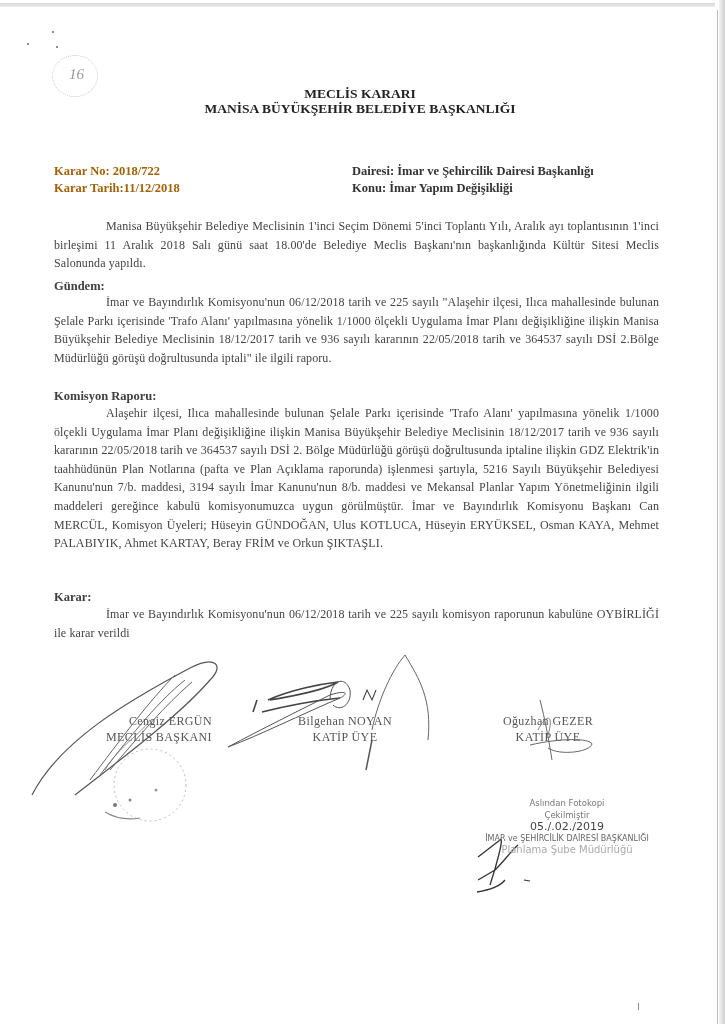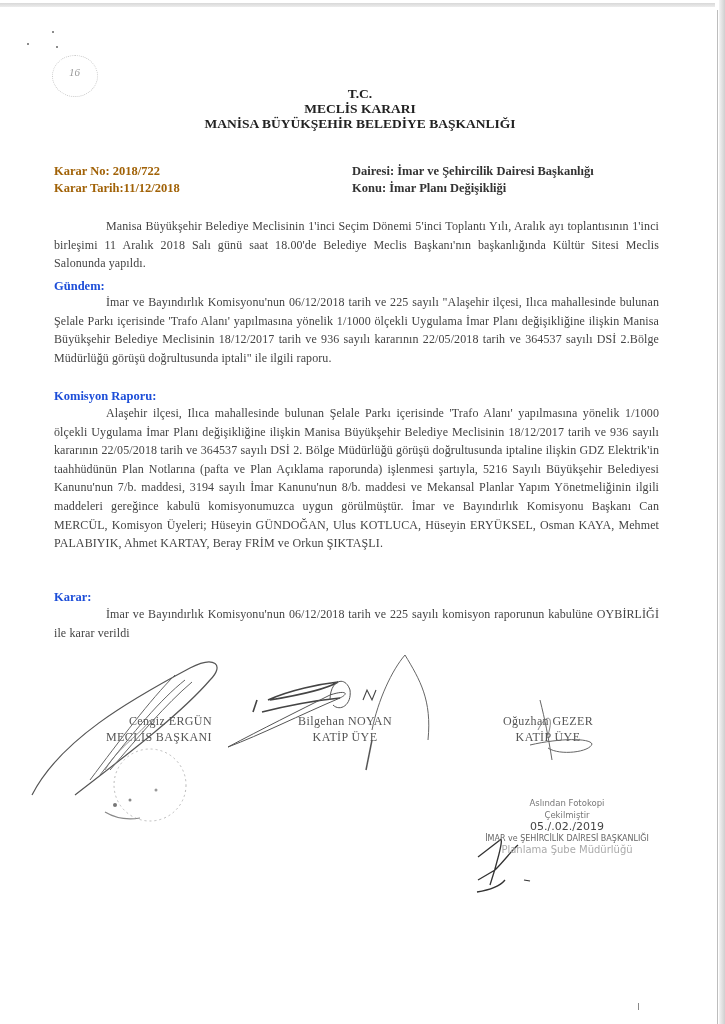--- a/index.html
+++ b/index.html
@@ -20,37 +20,37 @@
   .rightline {
     position: absolute; left: 717px; top: 10px; width: 1px; height: 1014px;
     background: #bdbdbd;
   }
   .speck { position: absolute; width: 2px; height: 2px; background: #666; border-radius: 1px; }
   .faint-stamp {
     position: absolute; left: 52px; top: 55px; width: 44px; height: 40px;
     border: 1px dotted #c8c8c8; border-radius: 50%;
   }
   .faint-stamp span {
-    position: absolute; left: 16px; top: 10px; font-size: 11px; color: #999;
+    position: absolute; left: 16px; top: 10px; font-size: 15px; color: #999;
     font-style: italic;
   }
 
   .header { position: absolute; left: 150px; top: 86px; width: 420px; text-align: center; font-weight: bold; line-height: 15px; font-size: 13.5px; color: #222; }
 
   .meta-left { position: absolute; left: 54px; top: 163px; font-weight: bold; font-size: 12.5px; line-height: 17px; color: #a16207; }
   .meta-right { position: absolute; left: 352px; top: 163px; font-weight: bold; font-size: 12.5px; line-height: 17px; color: #333; }
 
   .body-text {
     position: absolute; left: 54px; width: 605px;
     font-size: 12px; line-height: 18.6px; text-align: justify;
     color: #444; letter-spacing: 0.1px;
   }
   .body-text .indent { display: inline-block; width: 52px; }
   .section-title {
-    position: absolute; left: 54px; font-weight: bold; font-size: 12.5px; color: #1d4ed8;
+    position: absolute; left: 54px; font-weight: bold; font-size: 12.5px; color: #404040;
   }
 
   .sig-name { position: absolute; font-size: 12px; line-height: 16px; color: #555; text-align: center; letter-spacing: 0.4px; }
 
   svg.scribbles { position: absolute; left: 0; top: 0; width: 725px; height: 1024px; pointer-events: none; }
 
   .copy-stamp {
     position: absolute; left: 458px; top: 798px; width: 170px; text-align: center;
     font-family: "DejaVu Sans", "Liberation Sans", sans-serif; color: #777;
     font-size: 8.5px; line-height: 11.5px; margin-left: 24px;
@@ -69,32 +69,31 @@
 <div class="rightedge"></div>
 
 <div class="speck" style="left:52px;top:31px;"></div>
 <div class="speck" style="left:27px;top:43px;"></div>
 <div class="speck" style="left:56px;top:46px;"></div>
 <div class="faint-stamp">
   <span>16</span>
 </div>
 
 <div class="header">
-  <div>T.C.</div>
   <div>MECLİS KARARI</div>
   <div>MANİSA BÜYÜKŞEHİR BELEDİYE BAŞKANLIĞI</div>
 </div>
 
 <div class="meta-left">
   <div>Karar No: 2018/722</div>
   <div>Karar Tarih:11/12/2018</div>
 </div>
 <div class="meta-right">
   <div>Dairesi: İmar ve Şehircilik Dairesi Başkanlığı</div>
-  <div>Konu: İmar Planı Değişikliği</div>
+  <div>Konu: İmar Yapım Değişikliği</div>
 </div>
 
 <div class="body-text" style="top:217px;">
   <span class="indent"></span><span>Manisa Büyükşehir Belediye Meclisinin 1'inci Seçim Dönemi 5'inci Toplantı Yılı, Aralık ayı toplantısının 1'inci birleşimi 11 Aralık 2018 Salı günü saat 18.00'de Belediye Meclis Başkanı'nın başkanlığında Kültür Sitesi Meclis Salonunda yapıldı.</span>
 </div>
 
 <div class="section-title" style="top:279px;">Gündem:</div>
 <div class="body-text" style="top:293px;">
   <span class="indent"></span><span>İmar ve Bayındırlık Komisyonu'nun 06/12/2018 tarih ve 225 sayılı "Alaşehir ilçesi, Ilıca mahallesinde bulunan Şelale Parkı içerisinde 'Trafo Alanı' yapılmasına yönelik 1/1000 ölçekli Uygulama İmar Planı değişikliğine ilişkin Manisa Büyükşehir Belediye Meclisinin 18/12/2017 tarih ve 936 sayılı kararının 22/05/2018 tarih ve 364537 sayılı DSİ 2.Bölge Müdürlüğü görüşü doğrultusunda iptali" ile ilgili raporu.</span>
 </div>

